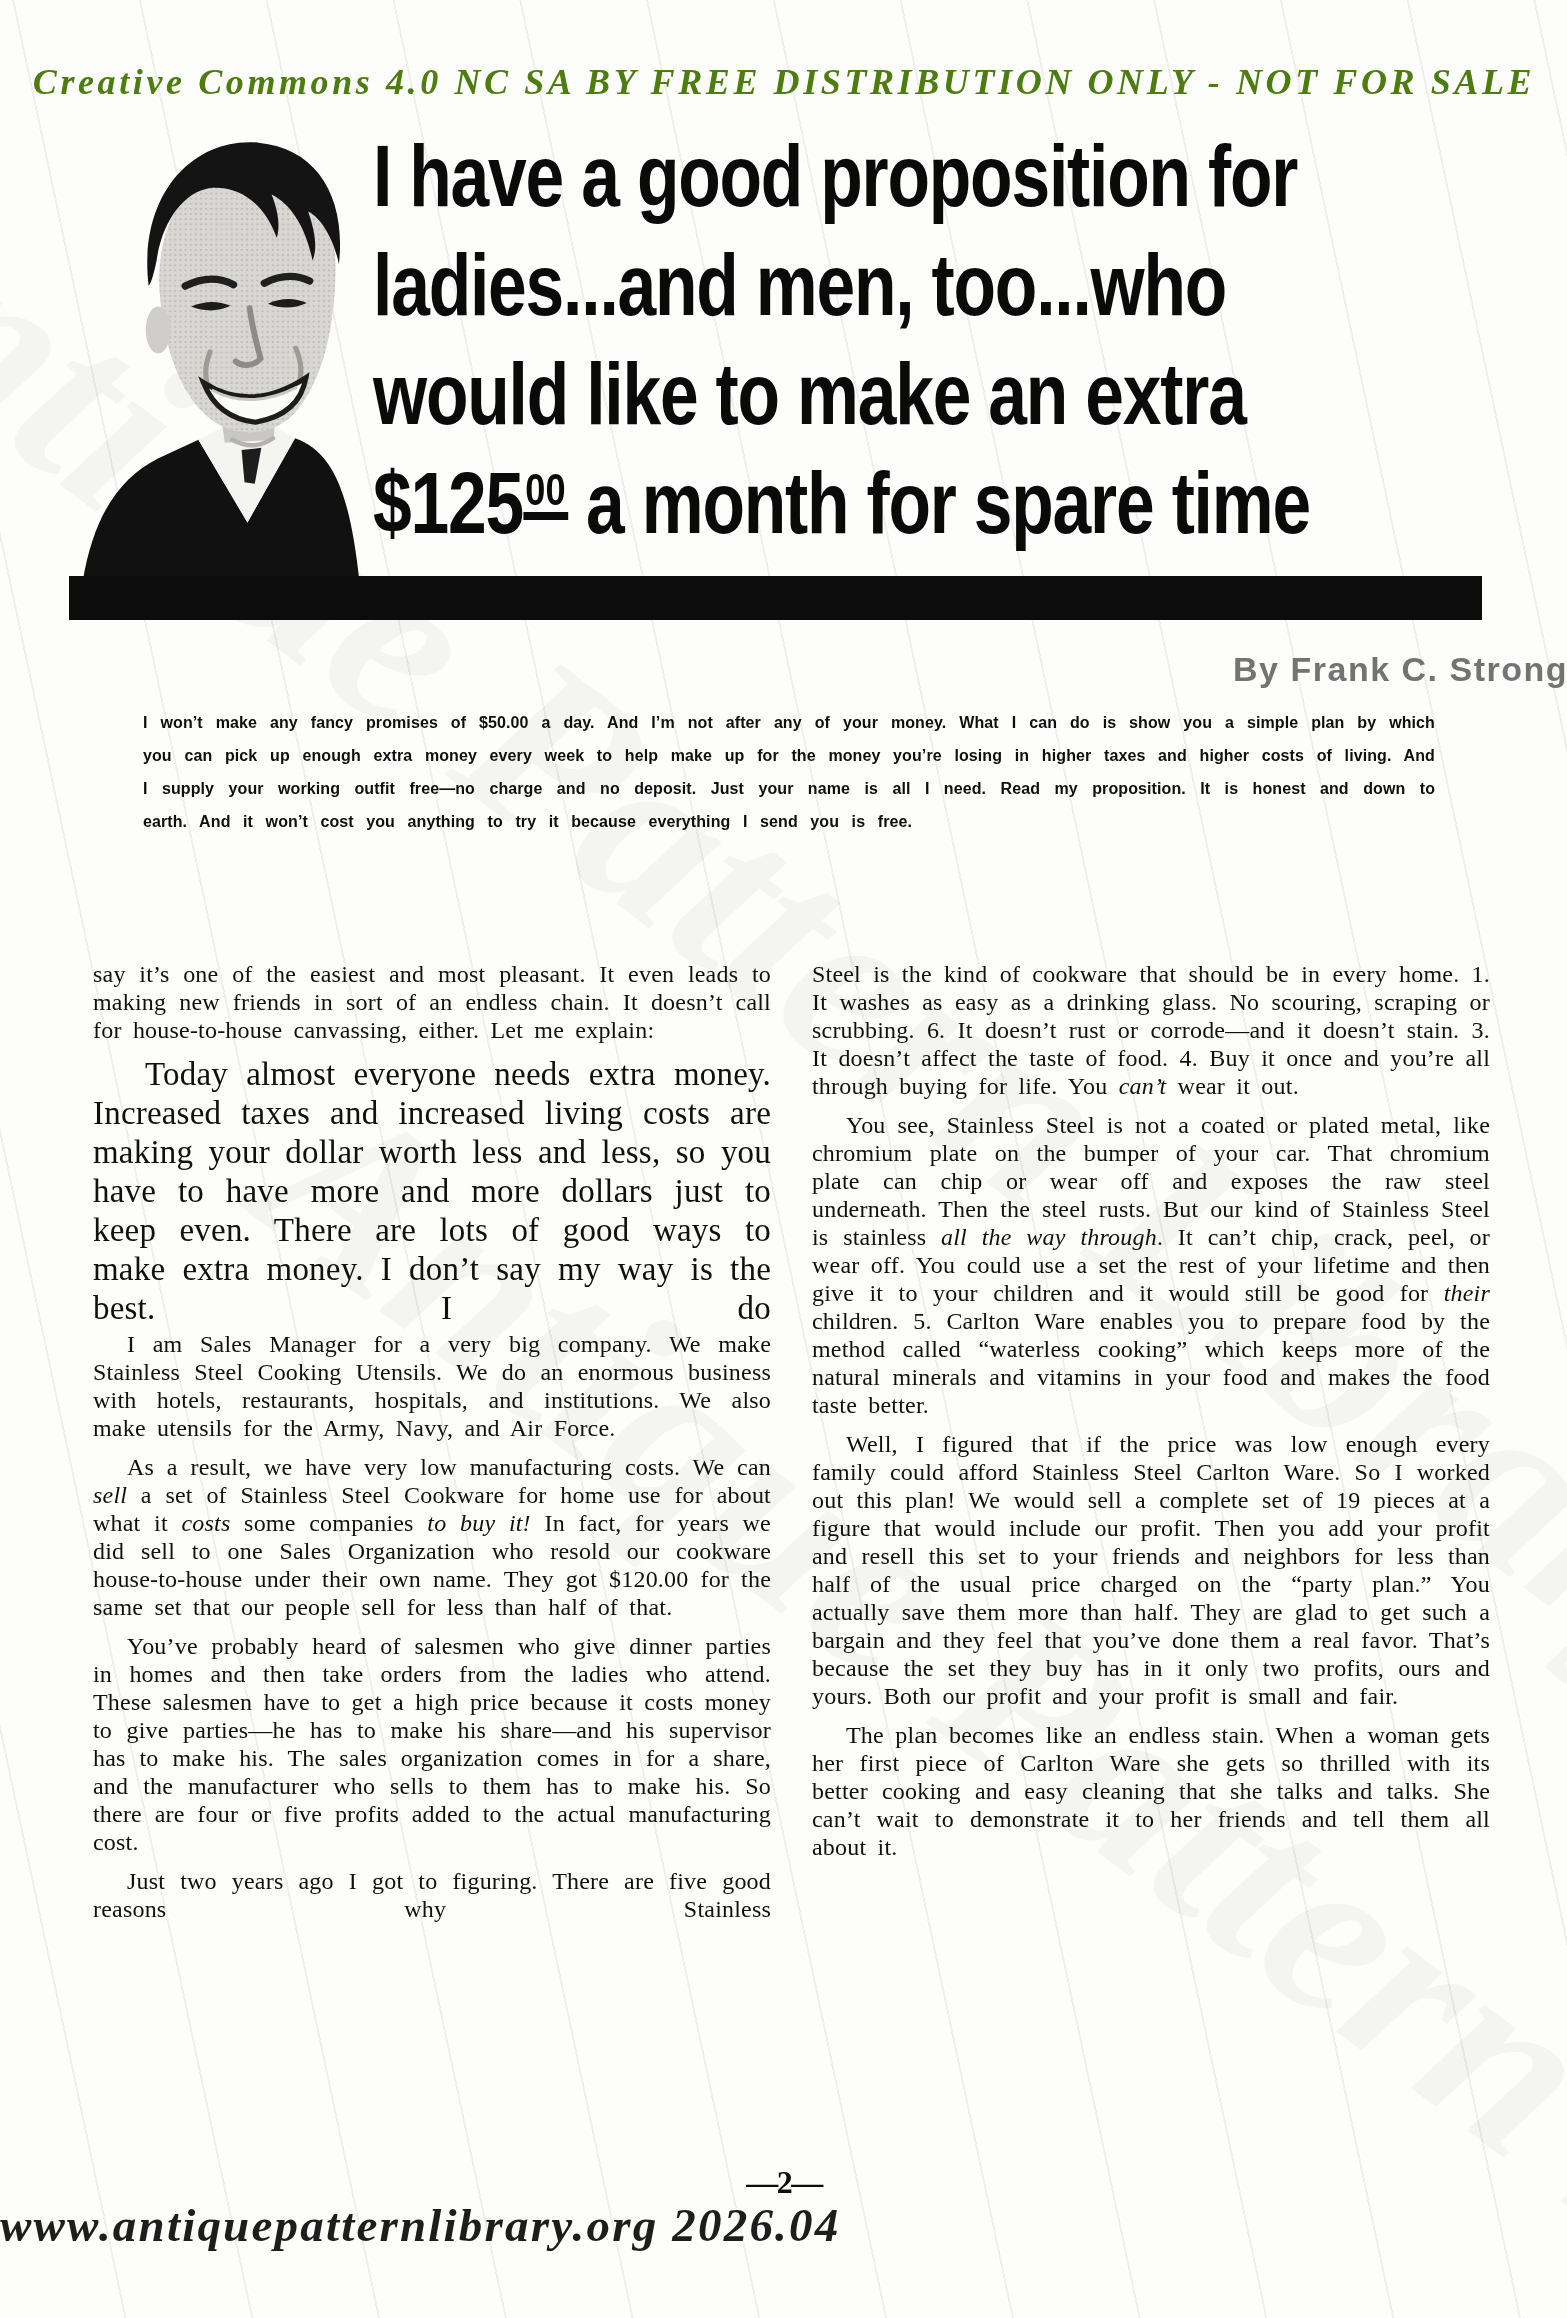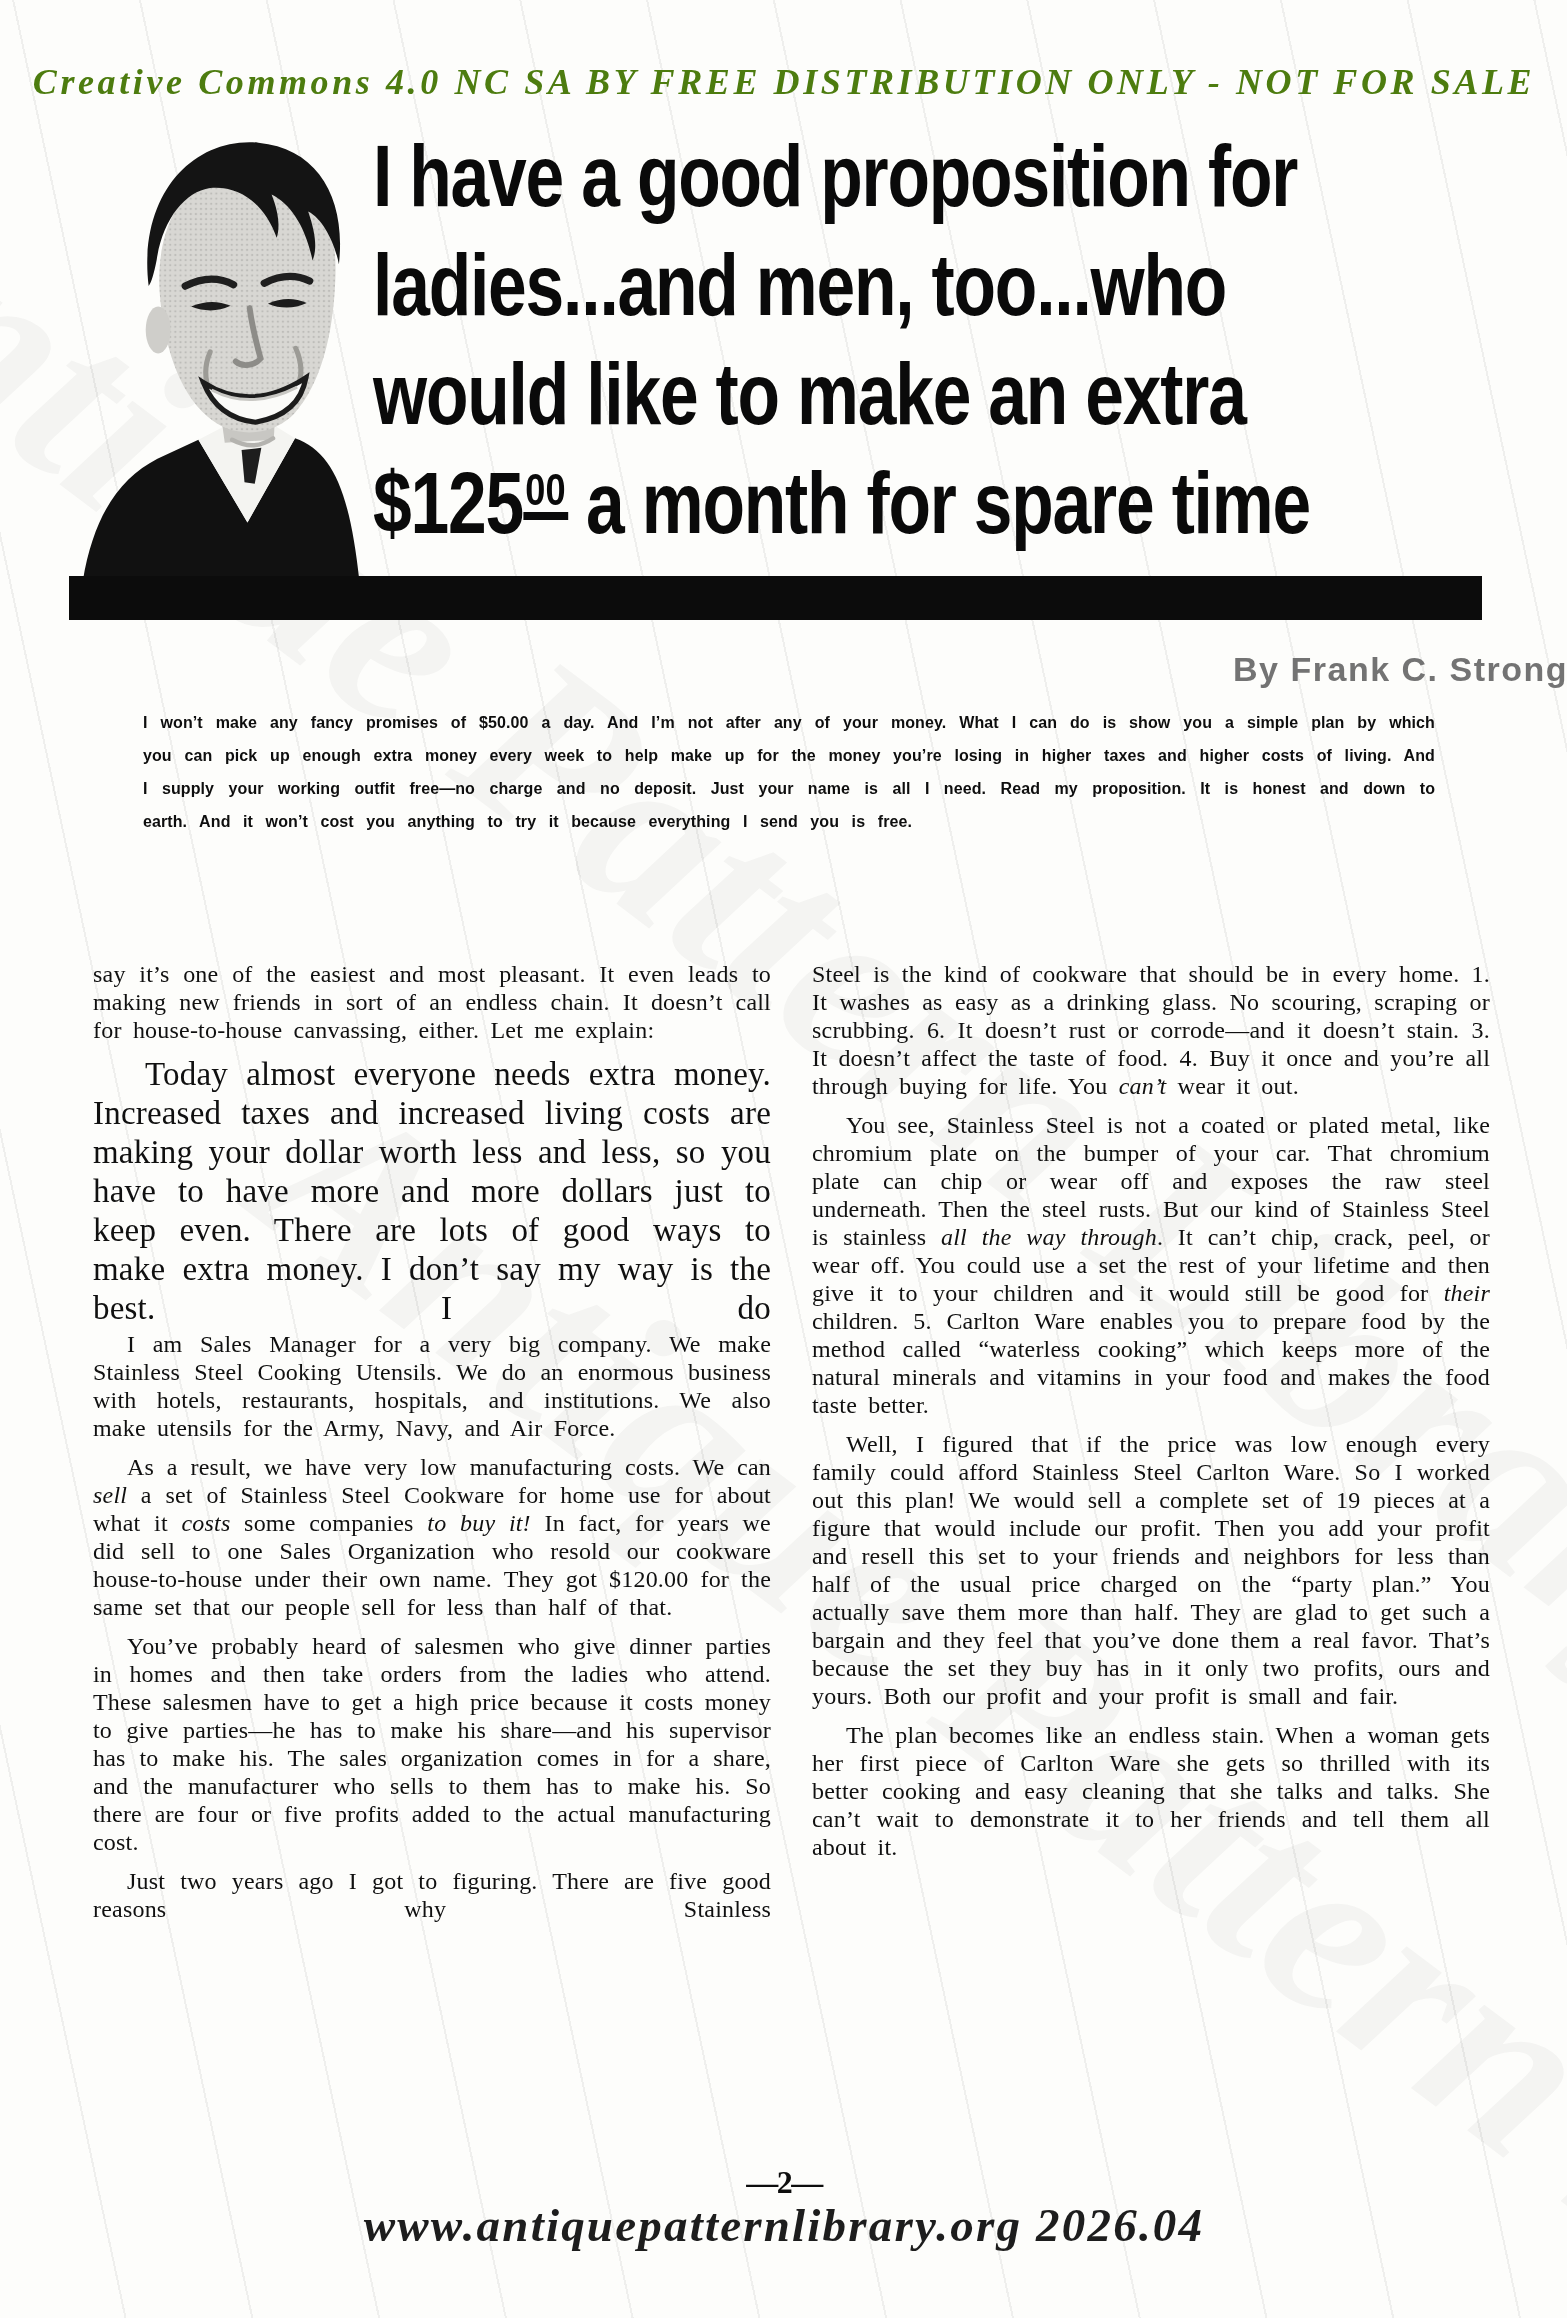--- a/index.html
+++ b/index.html
@@ -122,21 +122,20 @@
 
   .pagenum{
     position:absolute;top:2164px;left:0;width:100%;
     text-align:center;
     font-family:"Liberation Serif", serif;
     font-weight:bold;font-size:32px;letter-spacing:-1.5px;
     color:#0d0d0d;
   }
   .credit{
     position:absolute;top:2198px;left:0;width:100%;
-    text-align:center;
     font-family:"Liberation Serif", serif;
     font-style:italic;font-weight:bold;
     font-size:47px;letter-spacing:2.2px;
     color:#1d1d1d;
   }
 </style>
 </head>
 <body>
 
 <div class="page">

